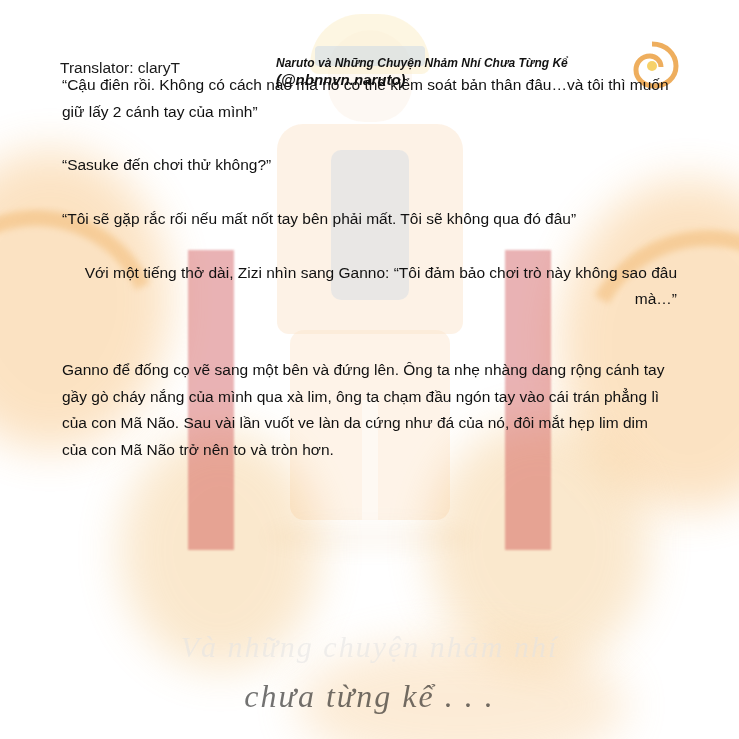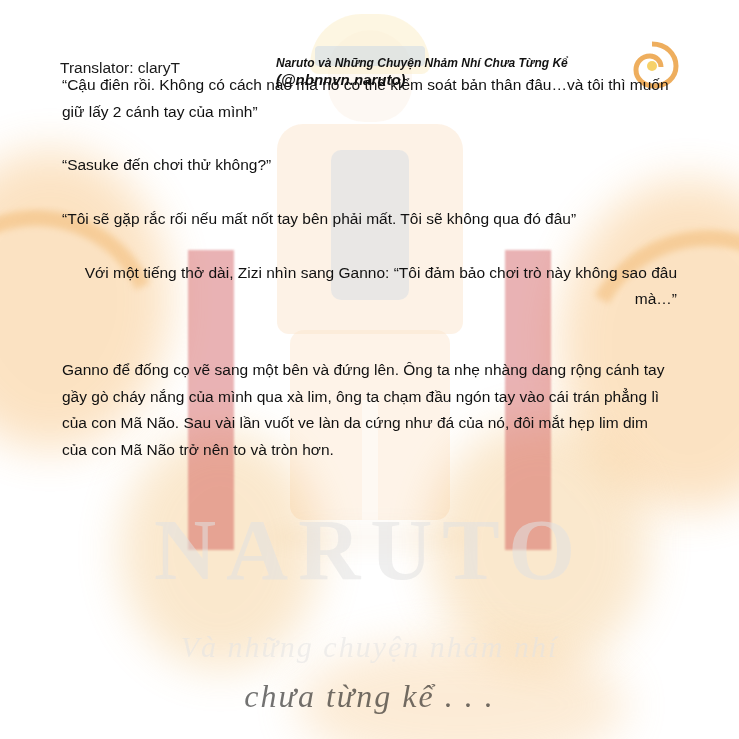--- a/index.html
+++ b/index.html
@@ -229,21 +229,20 @@
       <div class="figure-body fig-jacket"></div>
       <div class="figure-body fig-chest"></div>
       <div class="figure-body fig-pants"></div>
       <div class="figure-body fig-leg-gap"></div>
       <div class="figure-body fig-head"></div>
       <div class="figure-body fig-hair"></div>
       <div class="figure-body fig-band"></div>
       <div class="figure-body fig-shadow"></div>
     </div>
 
-    <div class="wm-word main">NARUTO</div>
     <div class="wm-word sub1">Và những chuyện nhảm nhí</div>
     <div class="wm-word sub2">chưa từng kể . . .</div>
   </div>
 
   <div id="header">
     <div id="translator-credit">Translator:  claryT</div>
 
     <div id="brand-block">
       <div id="brand-title">Naruto và Những Chuyện Nhảm Nhí Chưa Từng Kể</div>
       <div id="brand-handle">(@nbnnvn.naruto)</div>

